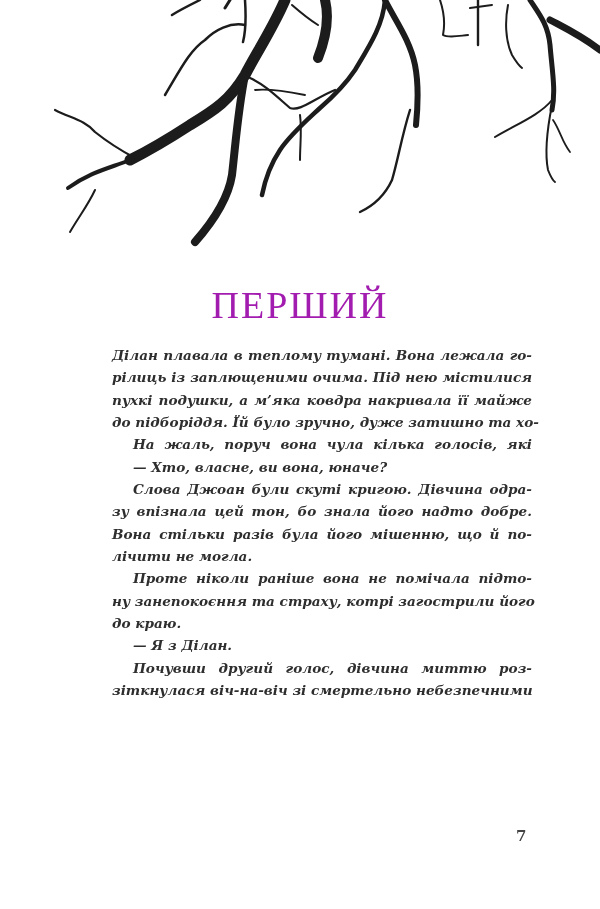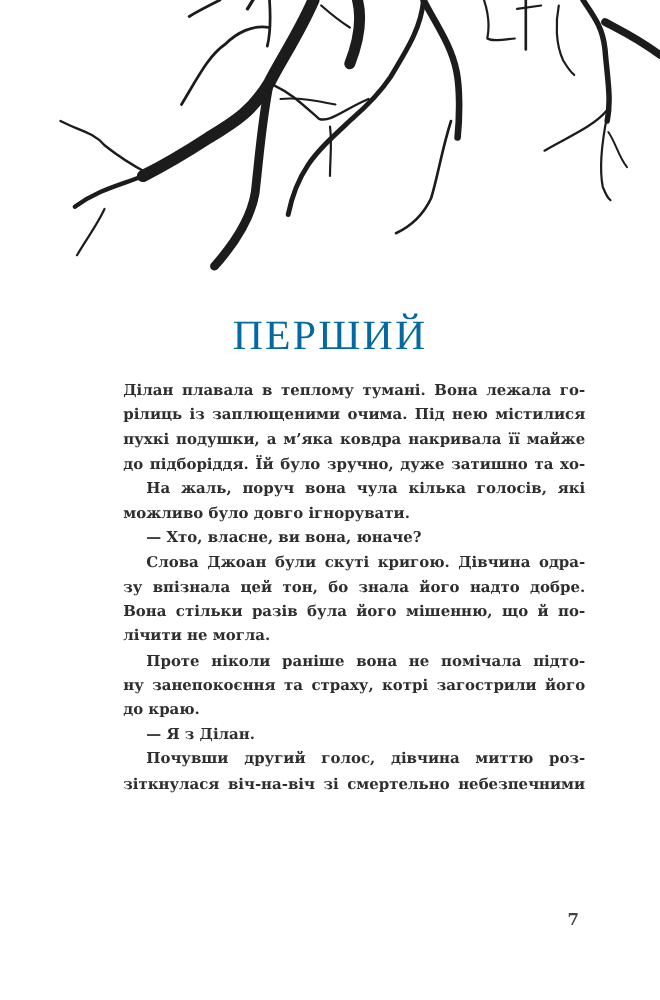--- a/index.html
+++ b/index.html
@@ -24,41 +24,42 @@
     }
     .chapter-title {
       position: absolute;
       left: 0;
       top: 254px;
       width: 600px;
       text-align: center;
       font-family: "Liberation Serif", serif;
       font-size: 38px;
       letter-spacing: 2px;
-      color: #0369a1;
+      color: #a21caf;
       line-height: 52px;
       font-weight: normal;
     }
     .body-text {
       position: absolute;
       left: 112px;
       top: 344px;
       width: 420px;
       font-family: "DejaVu Serif", serif;
       font-size: 13.6px;
       line-height: 22.35px;
       color: #2e2e2e;
       font-weight: bold;
     }
     .line {
       display: block;
       white-space: nowrap;
       text-align: justify;
       text-align-last: justify;
       height: 22.35px;
+      font-style: italic;
     }
     .line.last {
       text-align-last: left;
     }
     .line.indent {
       padding-left: 21px;
     }
     .page-number {
       position: absolute;
       left: 516px;
@@ -112,21 +113,20 @@
 
 <div class="body-text">
   <div>
     <span class="line">Ділан плавала в теплому тумані. Вона лежала го-</span>
     <span class="line">рілиць із заплющеними очима. Під нею містилися</span>
     <span class="line">пухкі подушки, а м’яка ковдра накривала її майже</span>
     <span class="line">до підборіддя. Їй було зручно, дуже затишно та хо-</span>
   </div>
   <div>
     <span class="line indent">На жаль, поруч вона чула кілька голосів, які</span>
-    <span class="line last">можливо було довго ігнорувати.</span>
   </div>
   <div>
     <span class="line indent last">— Хто, власне, ви вона, юначе?</span>
   </div>
   <div>
     <span class="line indent">Слова Джоан були скуті кригою. Дівчина одра-</span>
     <span class="line">зу впізнала цей тон, бо знала його надто добре.</span>
     <span class="line">Вона стільки разів була його мішенню, що й по-</span>
     <span class="line last">лічити не могла.</span>
   </div>

